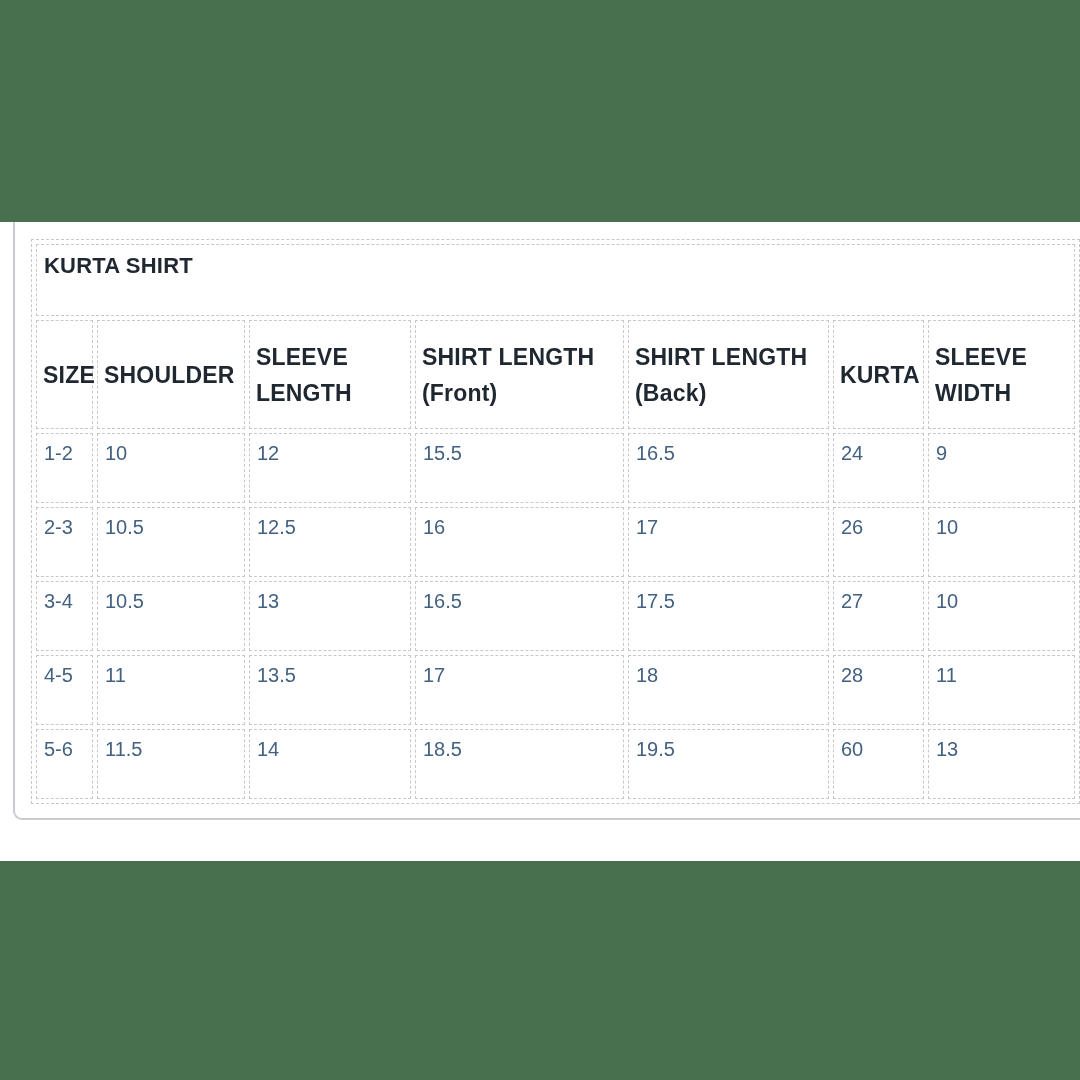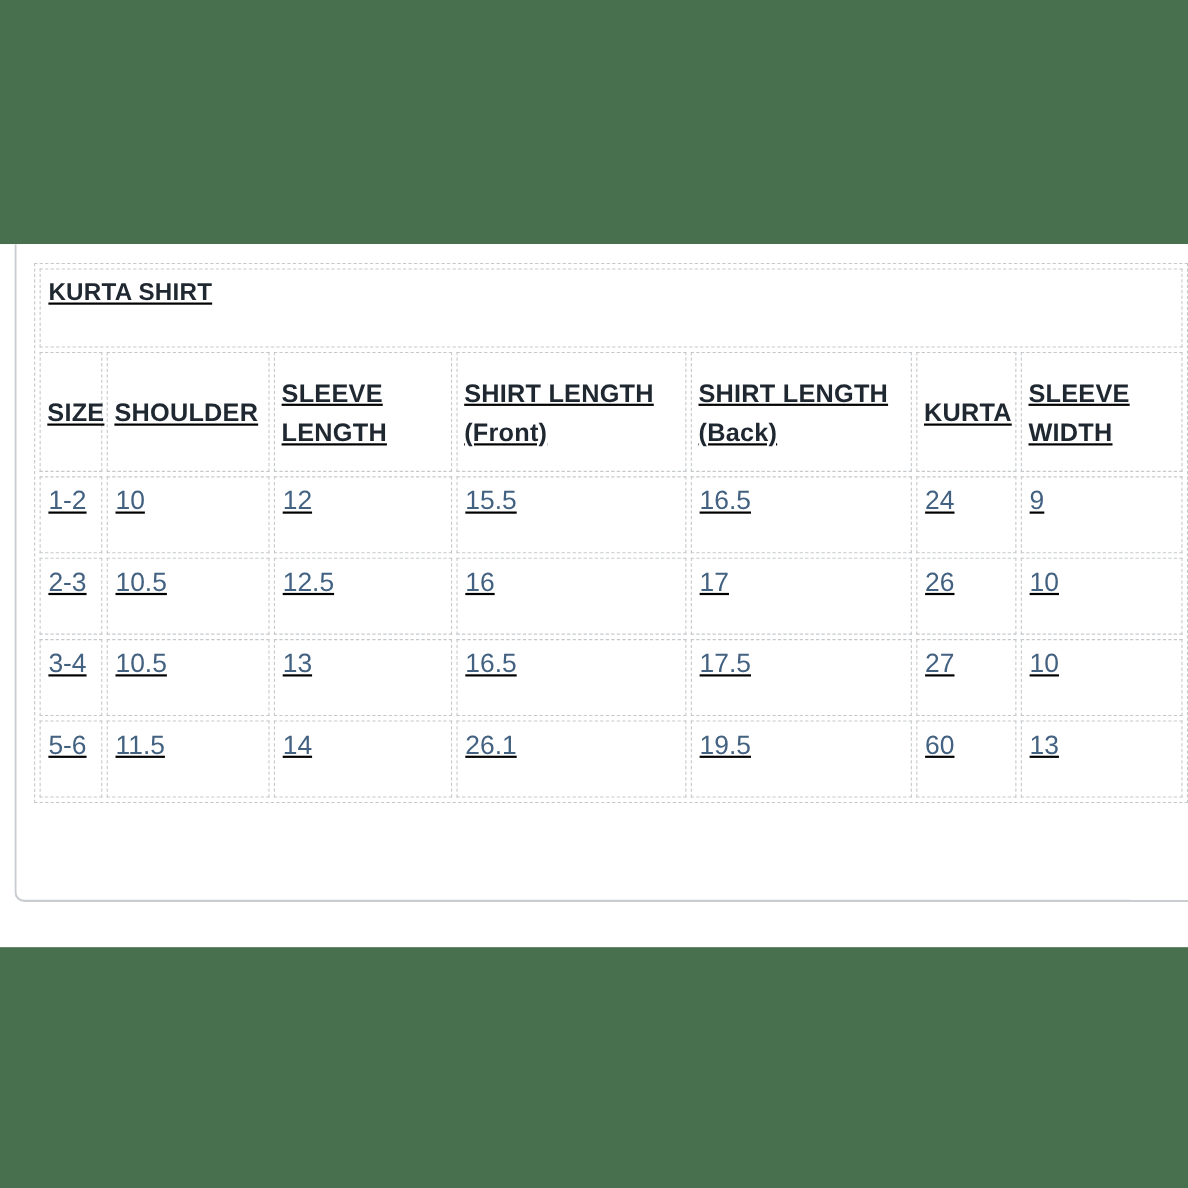--- a/index.html
+++ b/index.html
@@ -39,21 +39,20 @@
     border-top: none;
     border-bottom-left-radius: 9px;
   }
   table.size-chart {
     margin: 17px 0 0 16px;
     width: 1047px;
     table-layout: fixed;
     border-collapse: separate;
     border-spacing: 4px;
     border: 1px dashed var(--border_dashed);
-    text-decoration: underline;
   }
   table.size-chart td, table.size-chart th {
     border: 1px dashed var(--border_dashed);
     background: #ffffff;
     text-align: left;
   }
   .title-row td {
     height: 72px;
     vertical-align: top;
     padding: 8px 6px 0 7px;
@@ -69,21 +68,21 @@
     font-size: 23px;
     font-weight: bold;
     line-height: 36px;
     color: var(--heading_text);
     letter-spacing: 0.2px;
   }
   .data-row td {
     height: 70px;
     vertical-align: top;
     padding: 8px 4px 0 7px;
-    font-size: 24px;
+    font-size: 20px;
     font-weight: normal;
     color: var(--data_text);
   }
 </style>
 </head>
 <body>
 
 <div class="band top"></div>
 
 <div class="content">
@@ -132,24 +131,33 @@
         <tr class="data-row">
           <td>3-4</td>
           <td>10.5</td>
           <td>13</td>
           <td>16.5</td>
           <td>17.5</td>
           <td>27</td>
           <td>10</td>
         </tr>
         <tr class="data-row">
+          <td>4-5</td>
+          <td>11</td>
+          <td>13.5</td>
+          <td>17</td>
+          <td>18</td>
+          <td>28</td>
+          <td>11</td>
+        </tr>
+        <tr class="data-row">
           <td>5-6</td>
           <td>11.5</td>
           <td>14</td>
-          <td>26.1</td>
+          <td>18.5</td>
           <td>19.5</td>
           <td>60</td>
           <td>13</td>
         </tr>
       </tbody>
     </table>
   </div>
 </div>
 
 <div class="band bottom"></div>

